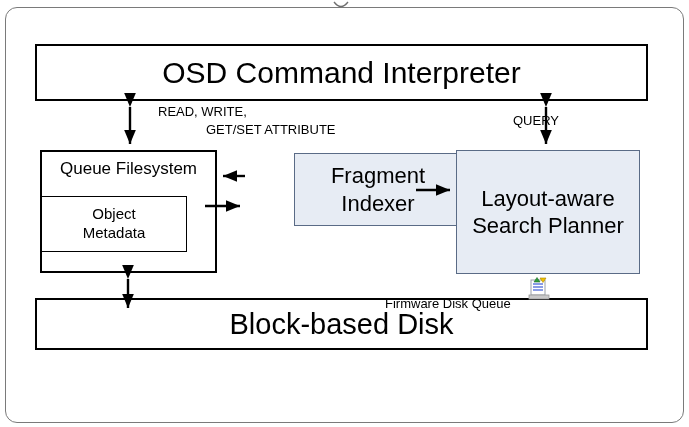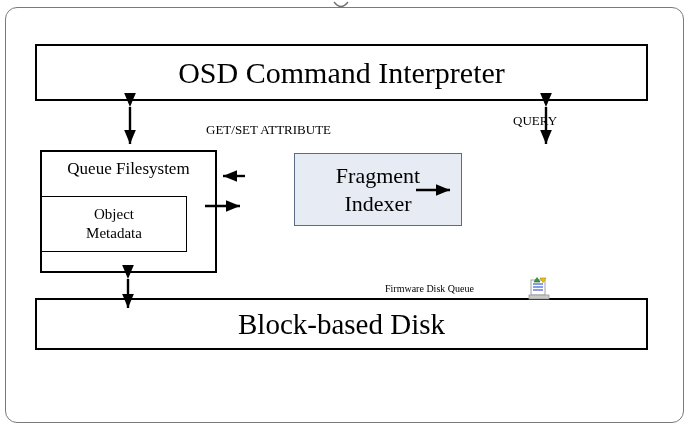--- a/index.html
+++ b/index.html
@@ -1,19 +1,19 @@
 <!DOCTYPE html>
 <html style="--accent: #e7ecf4;"><head>
 <meta charset="utf-8">
 <style>
   html,body{margin:0;padding:0;background:#ffffff;}
   .canvas{
     position:relative;
     width:689px;height:427px;
-    font-family:Liberation Serif, serif;
+    font-family:Liberation Sans, sans-serif;
     background:#ffffff;
     overflow:hidden;
     box-sizing:border-box;
   }
   .frame{
     position:absolute;left:5px;top:7px;right:5px;bottom:4px;
     border:1.5px solid #7a7a7a;border-radius:12px;
     background:#ffffff;
   }
   .box{
@@ -51,21 +51,21 @@
     border:1px solid #5a6b86;background:var(--accent,#e7ecf4);
     font-size:22px;line-height:1.25;
   }
   .box-plan .wrap{width:160px;margin:0 auto;}
   .lbl{
     position:absolute;color:#000;font-size:13px;white-space:nowrap;
   }
   .lbl-rw1{left:158px;top:104px;}
   .lbl-rw2{left:158px;top:122px;margin-left:48px;}
   .lbl-query{left:513px;top:113px;}
-  .lbl-fdq{left:385px;top:283px;font-size:10px;}
+  .lbl-fdq{left:385px;top:296px;font-size:13px;}
   svg.overlay{position:absolute;left:0;top:0;pointer-events:none;}
   .qicon{position:absolute;left:527px;top:276px;width:24px;height:24px;}
 </style>
 </head>
 <body>
 
 <div class="canvas">
 
   <div class="frame"></div>
 
@@ -78,25 +78,29 @@
   </div>
 
   <div class="box box-meta">
     <span class="wrap">Object Metadata</span>
   </div>
 
   <div class="box box-frag">
     <span class="wrap">Fragment Indexer</span>
   </div>
 
+  <div class="box box-plan">
+    <span class="wrap">Layout-aware Search Planner</span>
+  </div>
 
   <div class="box box-disk">
     <span>Block-based Disk</span>
   </div>
 
+  <div class="lbl lbl-rw1">READ, WRITE,</div>
   <div class="lbl lbl-rw2">GET/SET ATTRIBUTE</div>
   <div class="lbl lbl-query">QUERY</div>
   <div class="lbl lbl-fdq">Firmware Disk Queue</div>
 
   <svg class="qicon" viewBox="0 0 24 24">
     <rect x="4" y="4" width="14" height="15" fill="#ffffff" stroke="#9aa0a8" stroke-width="1"></rect>
     <line x1="6" y1="8" x2="16" y2="8" stroke="#3b5bd6" stroke-width="1.2"></line>
     <line x1="6" y1="11" x2="16" y2="11" stroke="#3b5bd6" stroke-width="1.2"></line>
     <line x1="6" y1="14" x2="16" y2="14" stroke="#3b5bd6" stroke-width="1.2"></line>
     <path d="M7 6 L10 1.5 L13 6 Z" fill="#2e9e3a" stroke="#1c6b26" stroke-width="0.6"></path>

